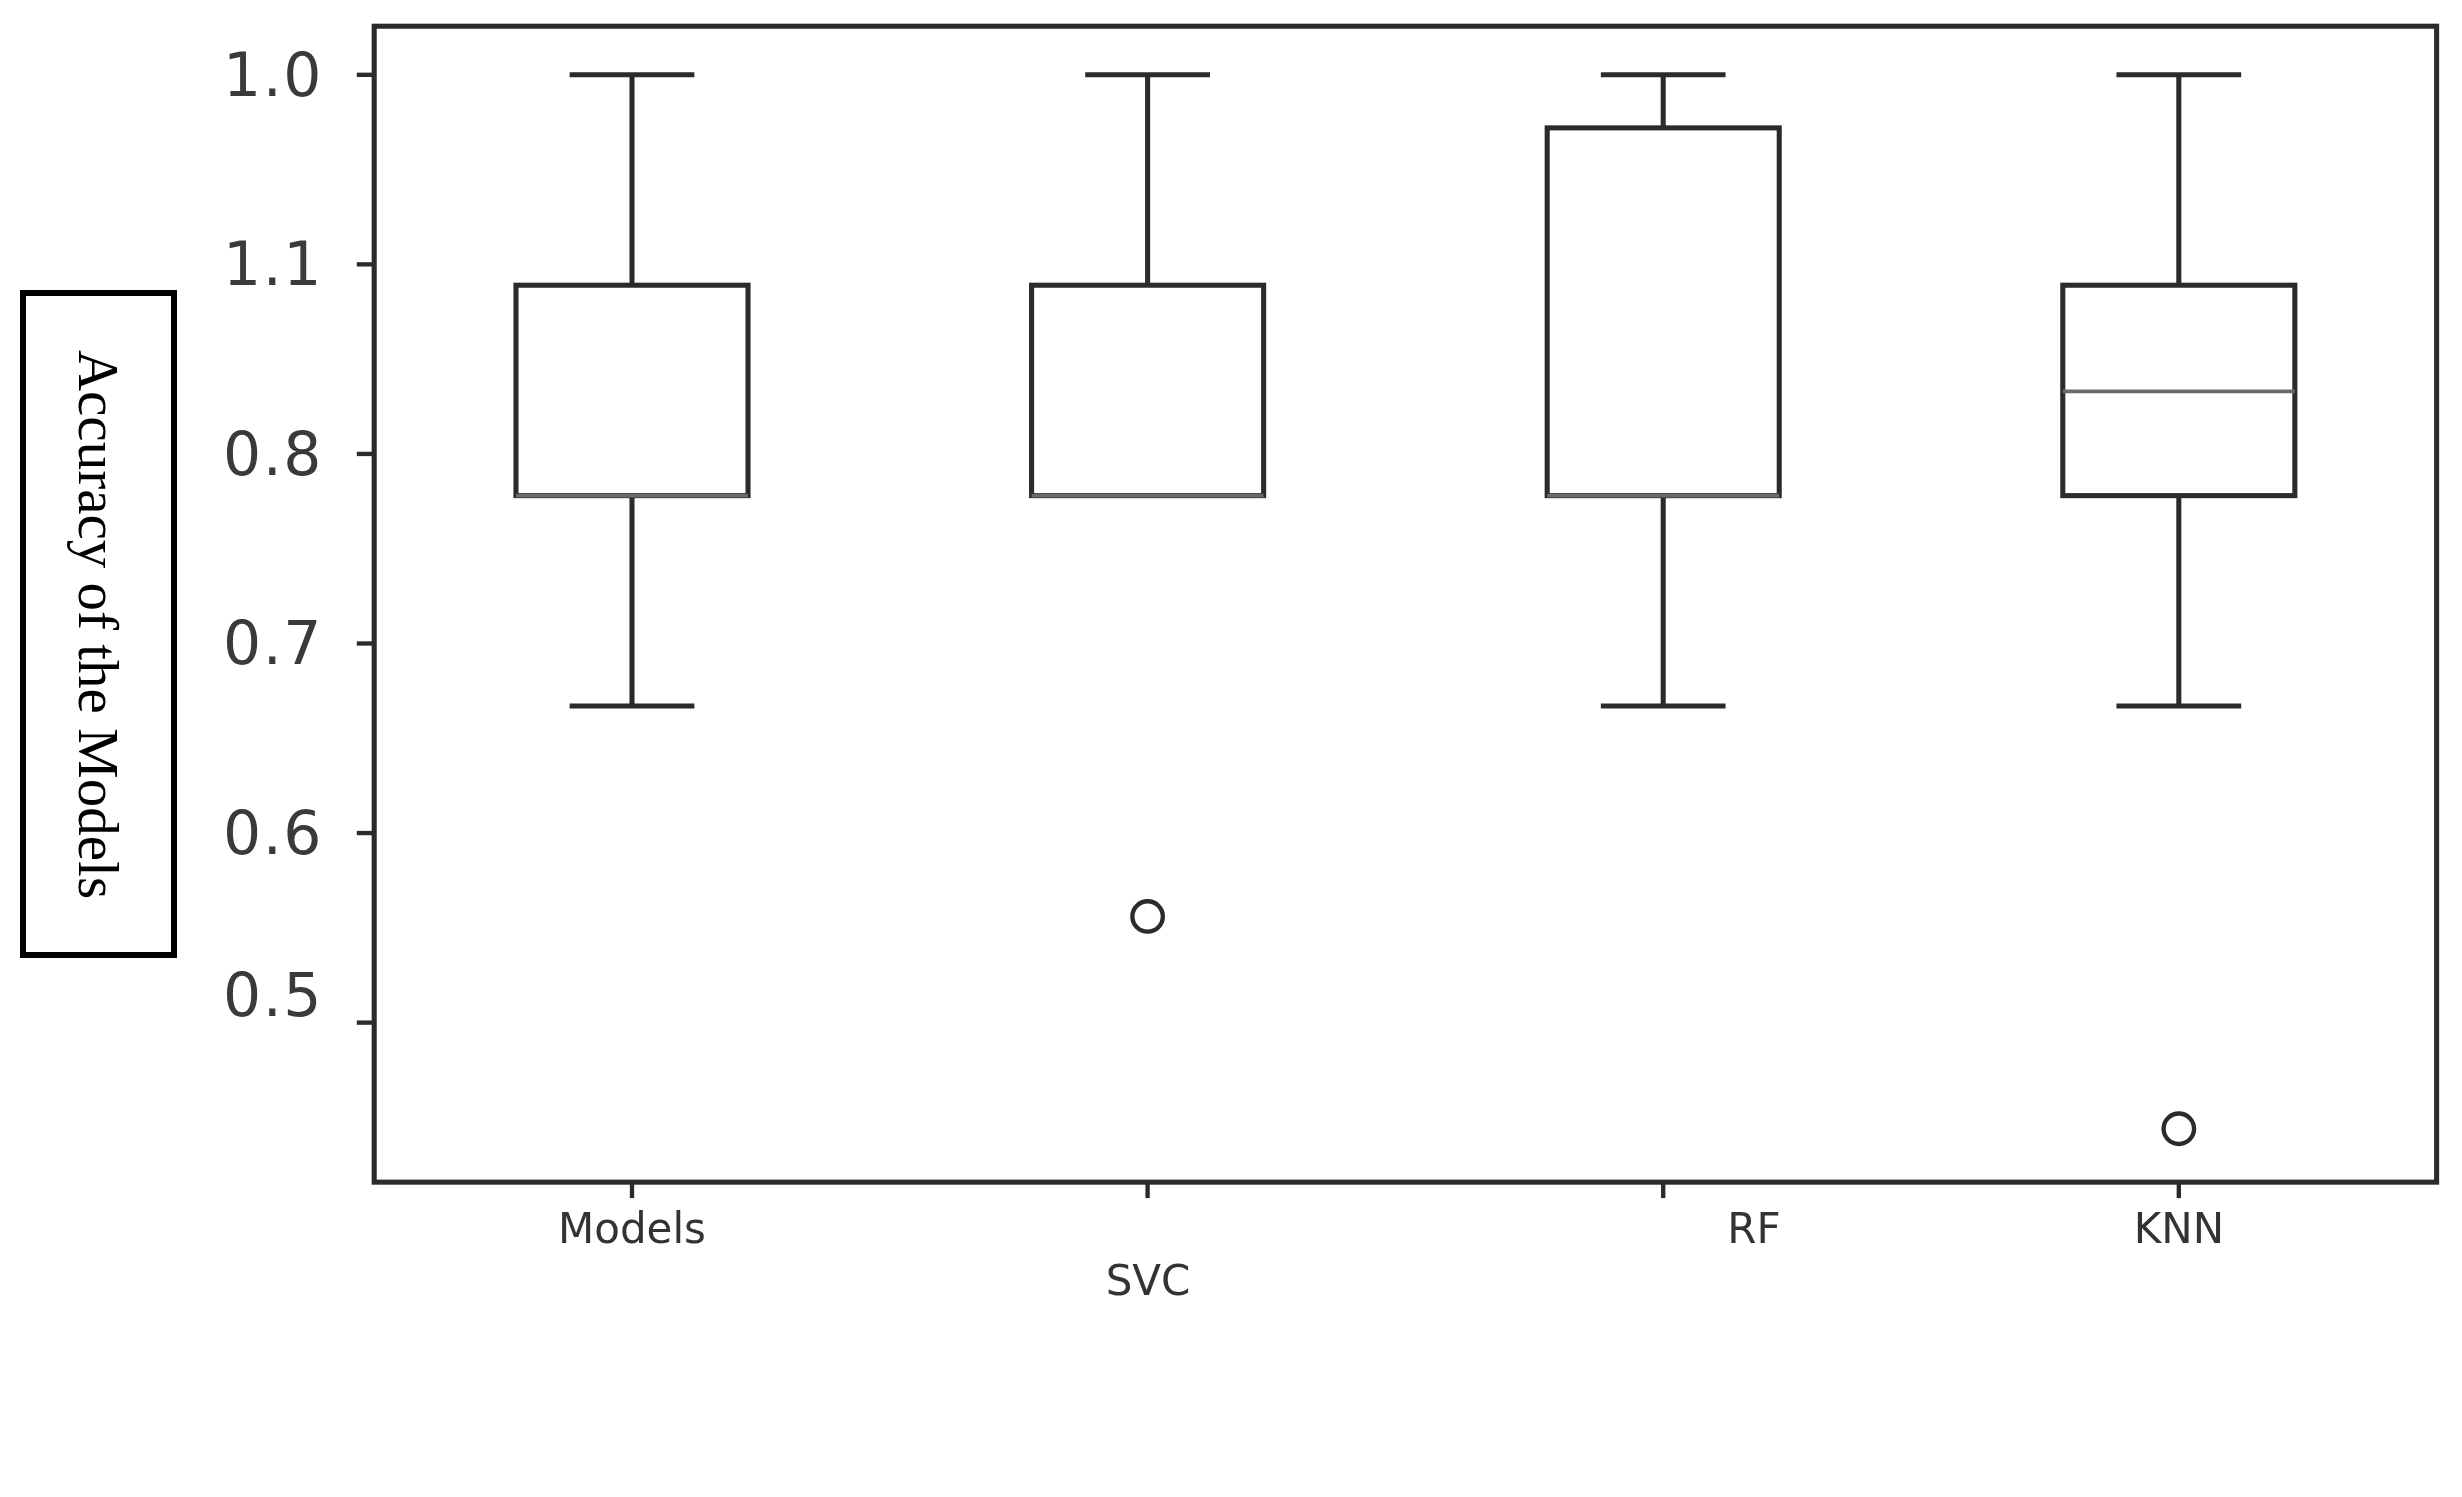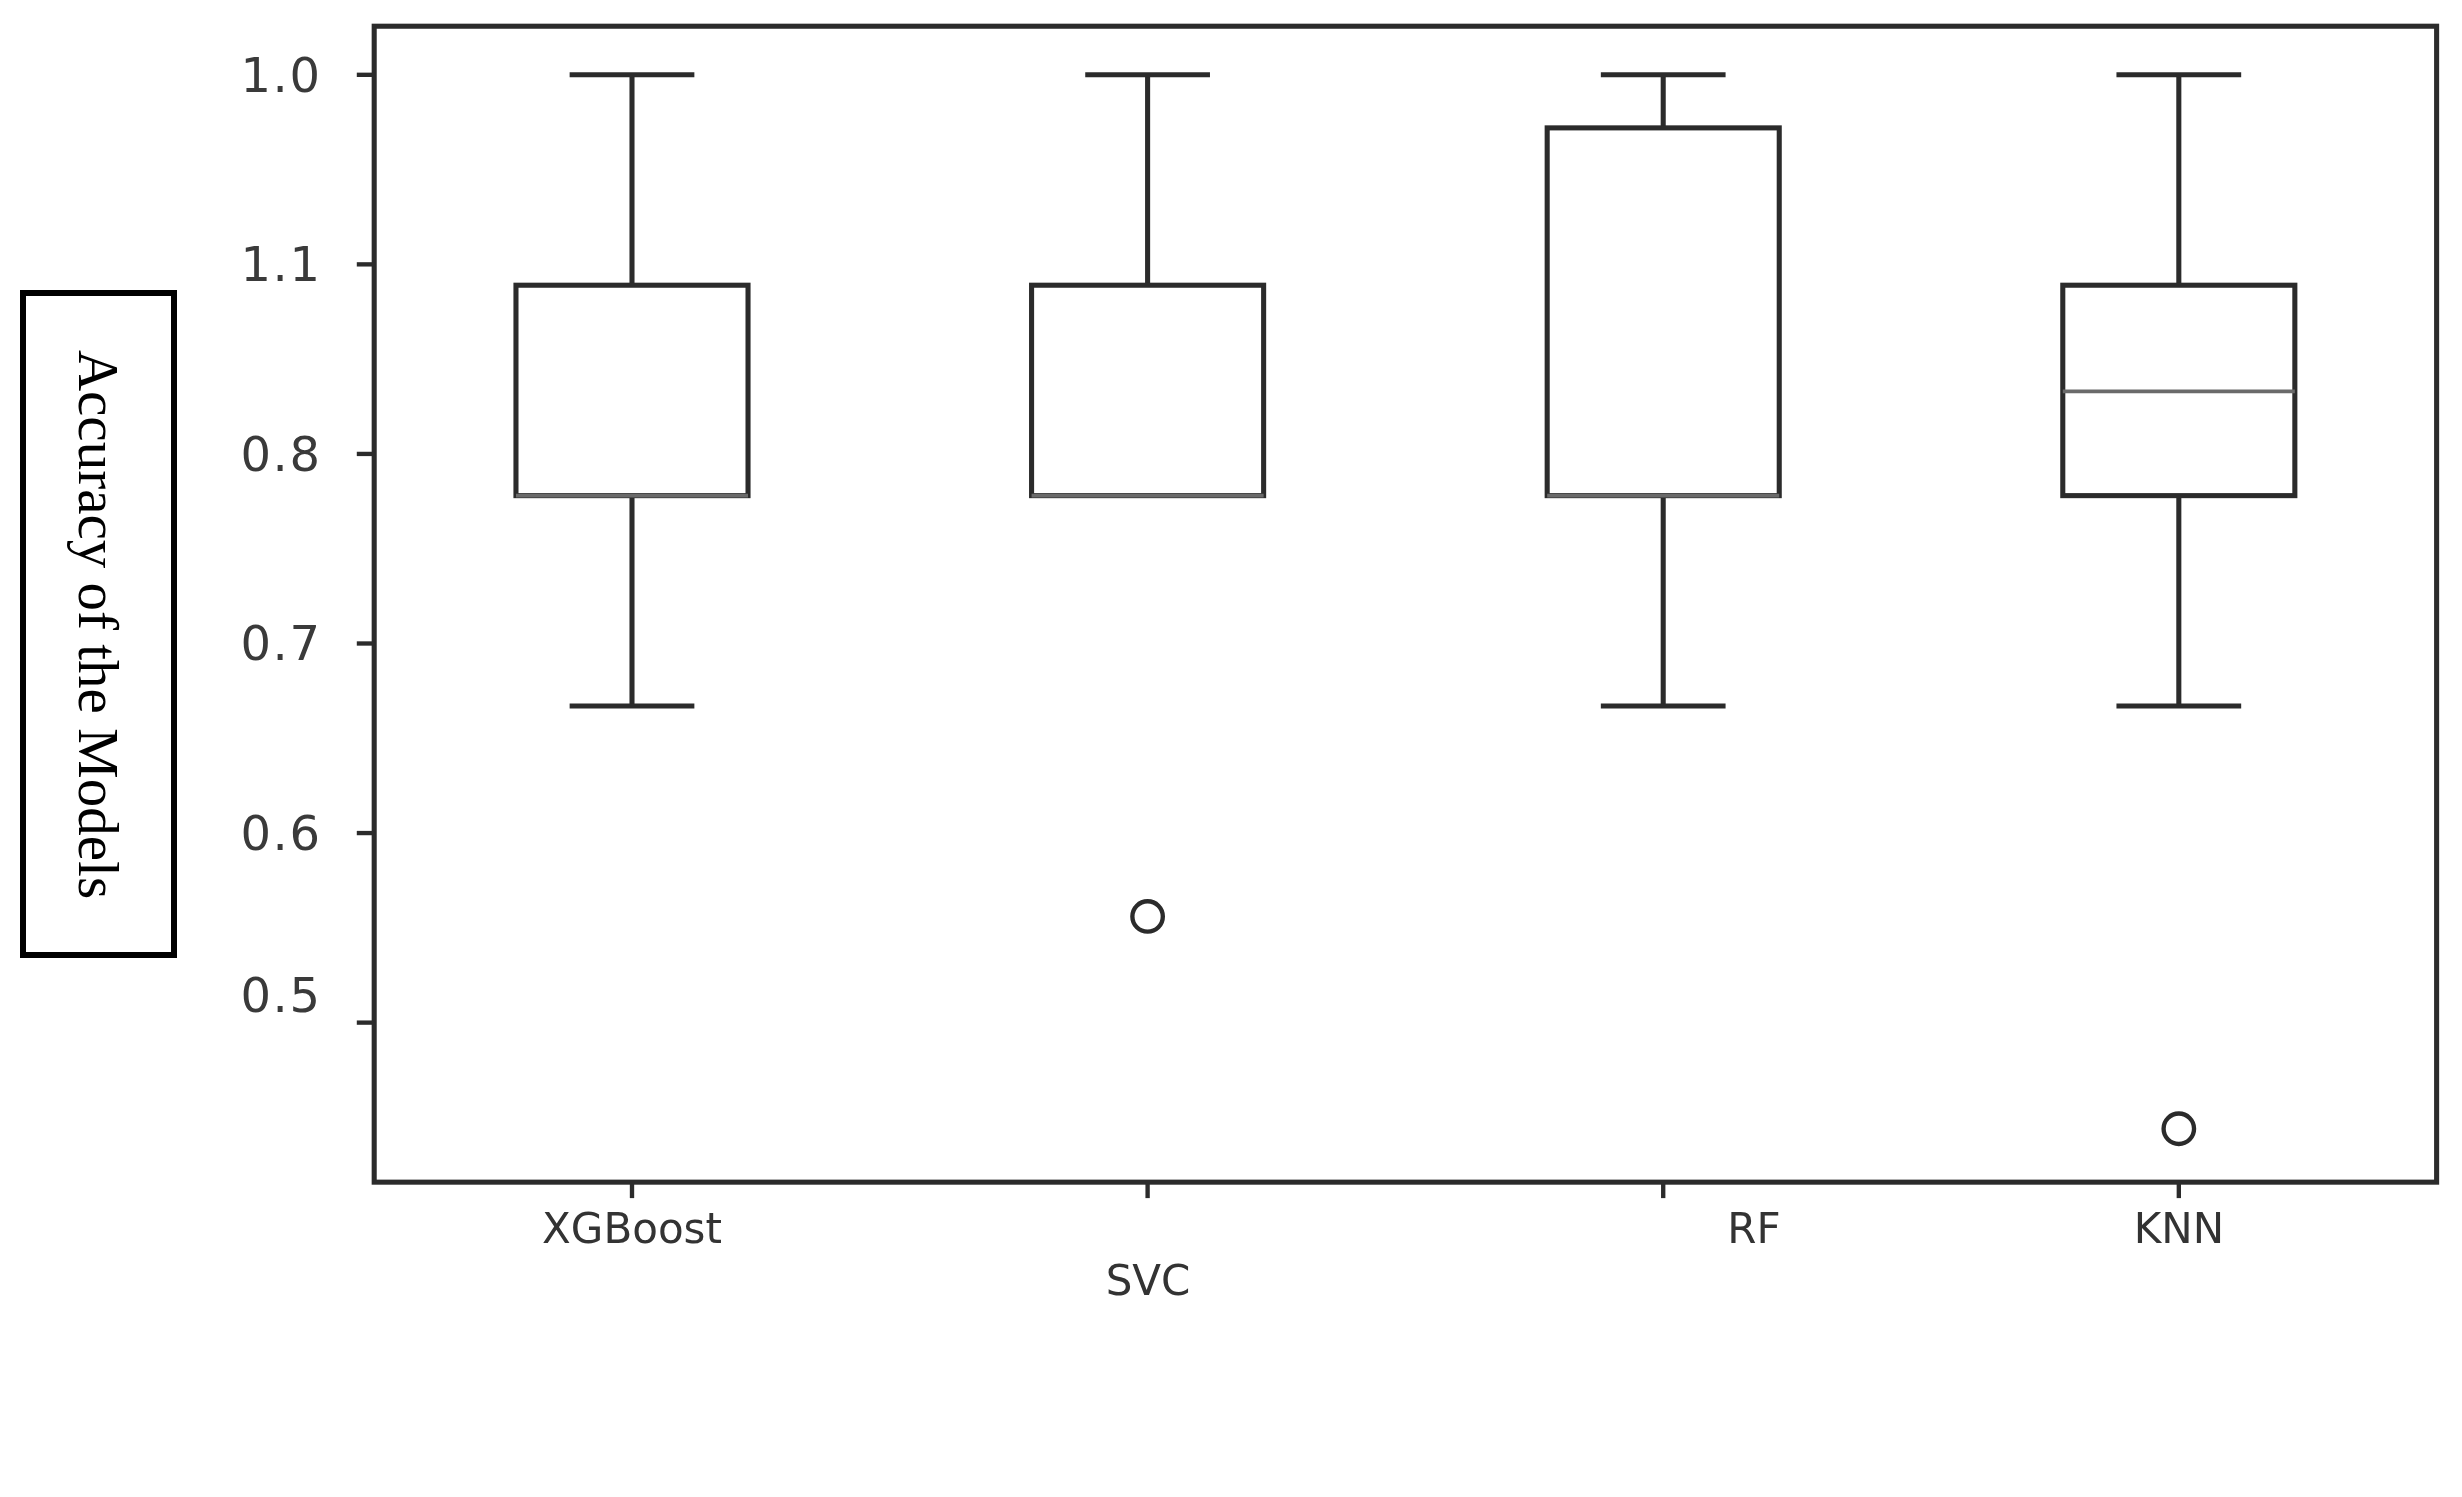--- a/index.html
+++ b/index.html
@@ -8,22 +8,22 @@
     position: relative; overflow: hidden;
     font-family: "DejaVu Sans", sans-serif;
   }
   #figure { position: absolute; inset: 0; background: #fff; }
 
   
   #chart-svg { position: absolute; left: 0; top: 0; }
 
   .ytick-label {
     position: absolute;
-    font-size: 48px; color: #3a3a3a; letter-spacing: 1.5px;
-    text-align: center; width: 116px;
+    font-size: 60px; color: #3a3a3a; letter-spacing: 1.5px;
+    text-align: left; width: 116px;
     transform: translateY(-50%);
     line-height: 1;
   }
   .xtick-label {
     position: absolute;
     font-size: 42px; color: #333333;
     transform: translateX(-50%);
     line-height: 1; white-space: nowrap;
   }
 
@@ -86,21 +86,21 @@
 
   <div id="y-tick-labels">
       <div class="ytick-label" style="left: 223px; top: 75px;">1.0</div>
       <div class="ytick-label" style="left: 223px; top: 264px;">1.1</div>
       <div class="ytick-label" style="left: 223px; top: 454px;">0.8</div>
       <div class="ytick-label" style="left: 223px; top: 643px;">0.7</div>
       <div class="ytick-label" style="left: 223px; top: 833px;">0.6</div>
       <div class="ytick-label" style="left: 223px; top: 995px;">0.5</div>
     </div>
   <div id="x-tick-labels">
-      <div class="xtick-label" style="left: 632px; top: 1208px;">XGBoost</div>
+      <div class="xtick-label" style="left: 632px; top: 1208px;">Models</div>
       <div class="xtick-label" style="left: 1148px; top: 1260px;">SVC</div>
       <div class="xtick-label" style="left: 1754px; top: 1208px;">RF</div>
       <div class="xtick-label" style="left: 2179px; top: 1208px;">KNN</div>
     </div>
 
   <div id="y-axis-label-box" class="label-box" style="left:20.3px; top:290px; width:145px; height:656px;">
     <span class="rot">Accuracy of the Models</span>
   </div>
 
 

